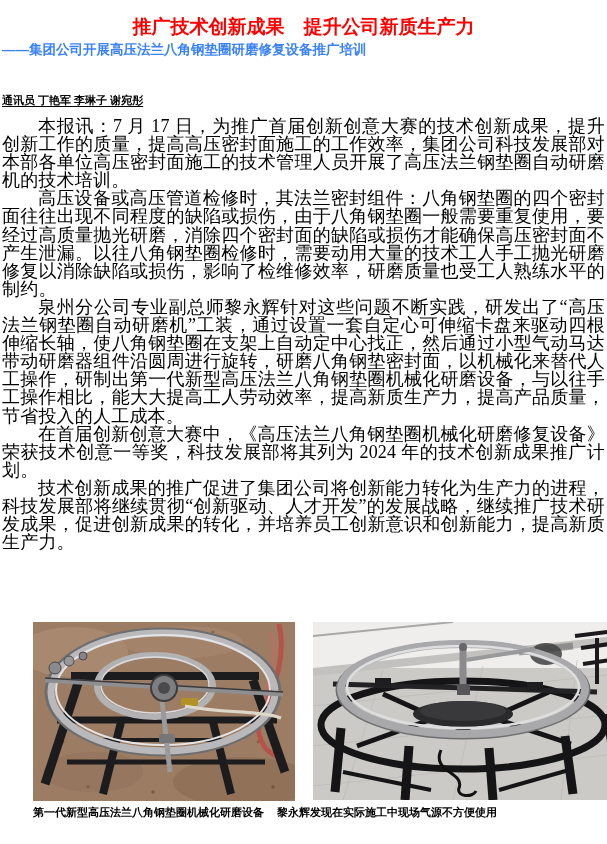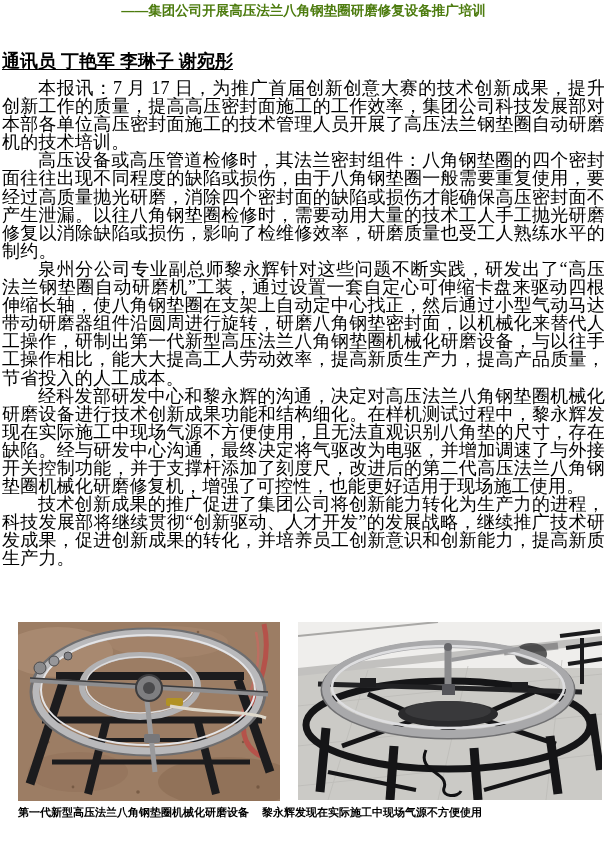--- a/index.html
+++ b/index.html
@@ -7,69 +7,70 @@
     position:relative;width:607px;height:844px;margin:0;background:#ffffff;
     overflow:hidden;
     font-family:"Liberation Serif","DejaVu Serif",serif;color:#000;
   }
   .doc-title{
     margin:14px 2px 0 2px;text-align:center;font-weight:bold;
     font-family:"Liberation Sans","DejaVu Sans",sans-serif;
     font-size:19px;line-height:25px;color:#ff0000;
   }
   .doc-subtitle{
-    margin:2px 2px 0 2px;text-align:center;font-weight:bold;
+    margin:2px 2px 0 2px;font-weight:bold;
     font-family:"Liberation Sans","DejaVu Sans",sans-serif;
-    font-size:13.5px;line-height:18px;color:#4d7c0f;
+    font-size:13.5px;line-height:18px;color:#3b82f6;
   }
   .byline{
     margin:33px 0 0 2px;font-weight:bold;
     font-family:"Liberation Sans","DejaVu Sans",sans-serif;
-    font-size:18px;line-height:17px;
+    font-size:11px;line-height:17px;
     text-decoration:underline;text-underline-offset:2px;
     display:inline-block;
   }
   .article{
     margin:8px 2px 0 2px;height:505px;overflow:hidden;
   }
   .article p{
     margin:0;padding:0;
     font-size:18px;line-height:18.1px;
     text-align:justify;text-indent:2em;
     letter-spacing:0.2px;
   }
-  .figures{position:absolute;left:0;top:622px;width:499px;height:200px;}
+  .figures{position:absolute;left:15px;top:622px;width:499px;height:200px;}
   .photo{position:absolute;display:block;}
   .photo-1{left:18px;top:0;width:262px;height:179px;}
   .photo-2{left:298px;top:0;width:304px;height:178px;}
   .caption{
     position:absolute;top:183px;white-space:nowrap;
     font-family:"Liberation Sans","DejaVu Sans",sans-serif;
     font-weight:bold;font-size:11px;line-height:14px;color:#000;
   }
   .caption-1{left:18px;}
   .caption-2{left:262px;}
   svg{display:block;}
 </style>
 </head>
 <body>
 
 <div class="page">
 
+  <div class="doc-title" style="color: rgb(255, 0, 0);">推广技术创新成果　提升公司新质生产力</div>
   <div class="doc-subtitle">——集团公司开展高压法兰八角钢垫圈研磨修复设备推广培训</div>
 
   <div>
     <span class="byline">通讯员 丁艳军 李琳子 谢宛彤</span>
   </div>
 
   <div class="article">
     <p>本报讯：7 月 17 日，为推广首届创新创意大赛的技术创新成果，提升创新工作的质量，提高高压密封面施工的工作效率，集团公司科技发展部对本部各单位高压密封面施工的技术管理人员开展了高压法兰钢垫圈自动研磨机的技术培训。</p>
     <p>高压设备或高压管道检修时，其法兰密封组件：八角钢垫圈的四个密封面往往出现不同程度的缺陷或损伤，由于八角钢垫圈一般需要重复使用，要经过高质量抛光研磨，消除四个密封面的缺陷或损伤才能确保高压密封面不产生泄漏。以往八角钢垫圈检修时，需要动用大量的技术工人手工抛光研磨修复以消除缺陷或损伤，影响了检维修效率，研磨质量也受工人熟练水平的制约。</p>
     <p>泉州分公司专业副总师黎永辉针对这些问题不断实践，研发出了“高压法兰钢垫圈自动研磨机”工装，通过设置一套自定心可伸缩卡盘来驱动四根伸缩长轴，使八角钢垫圈在支架上自动定中心找正，然后通过小型气动马达带动研磨器组件沿圆周进行旋转，研磨八角钢垫密封面，以机械化来替代人工操作，研制出第一代新型高压法兰八角钢垫圈机械化研磨设备，与以往手工操作相比，能大大提高工人劳动效率，提高新质生产力，提高产品质量，节省投入的人工成本。</p>
-    <p>经科发部研发中心和黎永辉的沟通，决定对高压法兰八角钢垫圈机械化研磨设备进行技术创新成果功能和结构细化。在样机测试过程中，黎永辉发现在实际施工中现场气源不方便使用，且无法直观识别八角垫的尺寸，存在缺陷。经与研发中心沟通，最终决定将气驱改为电驱，并增加调速了与外接开关控制功能，并于支撑杆添加了刻度尺，改进后的第二代高压法兰八角钢垫圈机械化研磨修复机，增强了可控性，也能更好适用于现场施工使用。</p>
+    <p>在首届创新创意大赛中，《高压法兰八角钢垫圈机械化研磨修复设备》荣获技术创意一等奖，科技发展部将其列为 2024 年的技术创新成果推广计划。</p>
     <p>技术创新成果的推广促进了集团公司将创新能力转化为生产力的进程，科技发展部将继续贯彻“创新驱动、人才开发”的发展战略，继续推广技术研发成果，促进创新成果的转化，并培养员工创新意识和创新能力，提高新质生产力。</p>
   </div>
 
   <div class="figures">
 
     <svg class="photo photo-1" viewBox="0 0 262 179" preserveAspectRatio="none" xmlns="http://www.w3.org/2000/svg">
       <rect width="262" height="179" fill="#9c7d64"></rect>
       <ellipse cx="40" cy="30" rx="55" ry="25" fill="#b2937a" opacity="0.55"></ellipse>
       <ellipse cx="210" cy="160" rx="70" ry="25" fill="#8a6b52" opacity="0.6"></ellipse>
       <ellipse cx="60" cy="150" rx="50" ry="20" fill="#8f7057" opacity="0.5"></ellipse>

